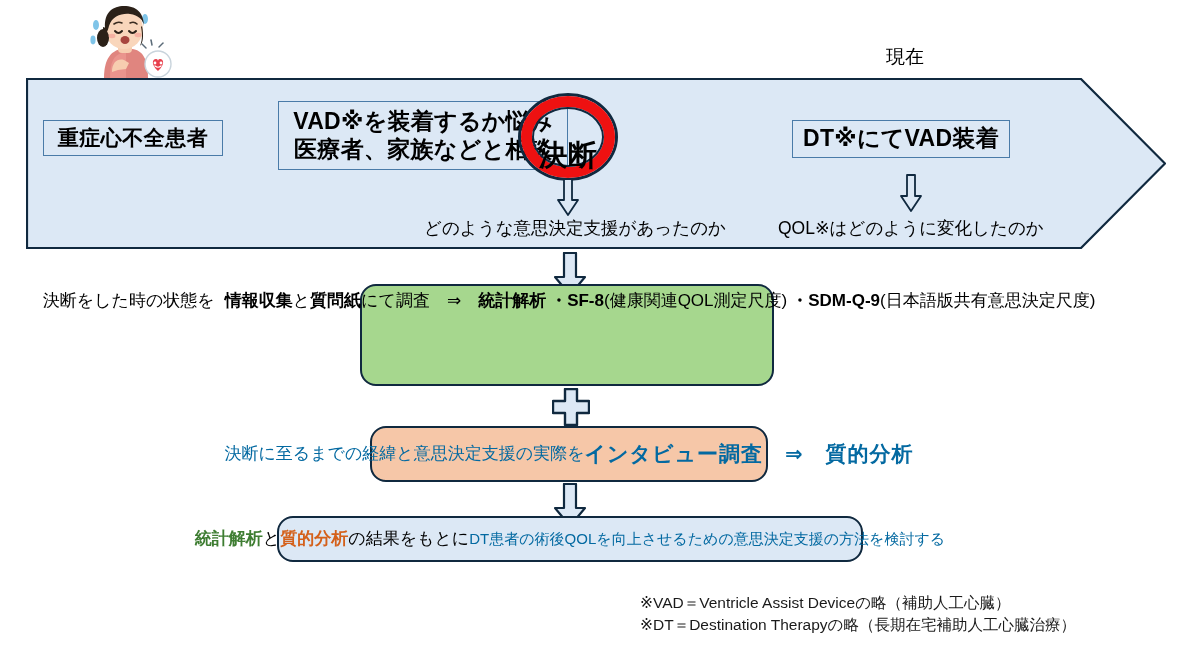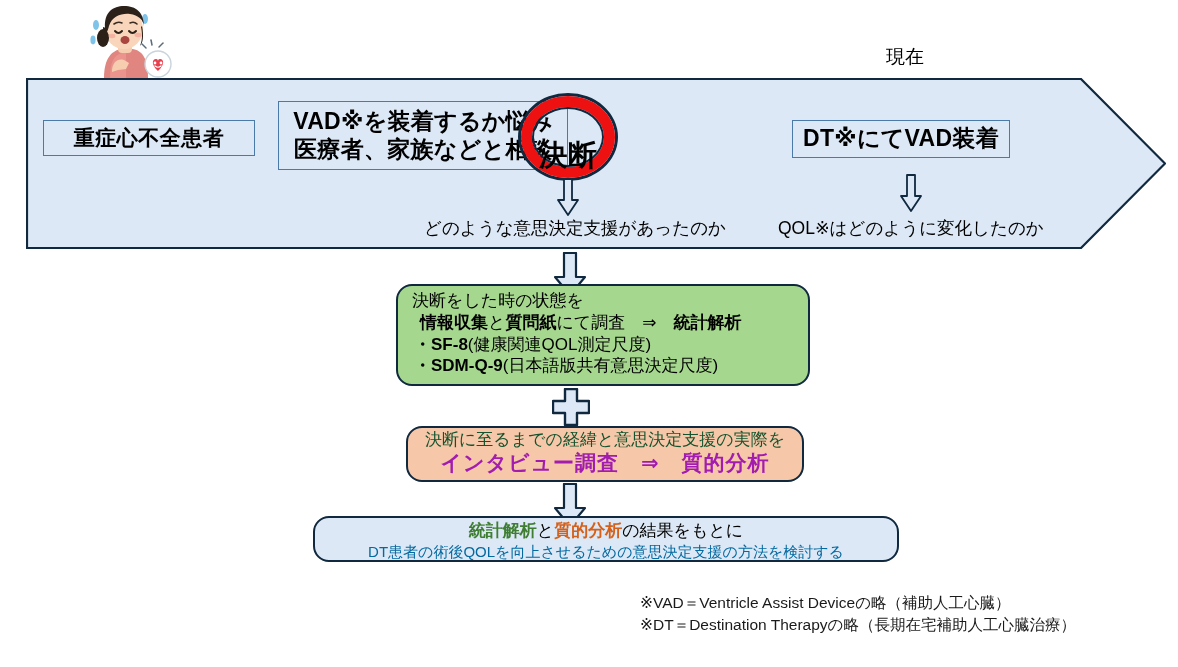--- a/index.html
+++ b/index.html
@@ -49,21 +49,21 @@
     background: transparent;
     box-sizing: border-box;
     display: flex;
     align-items: center;
     justify-content: center;
   }
 
   #box-severe-hf {
     left: 43px;
     top: 120px;
-    width: 212px;
+    width: 180px;
     height: 36px;
     font-size: 21px;
     letter-spacing: 0.5px;
   }
   #box-vad-consider {
     left: 230px;
     top: 101px;
     width: 290px;
     height: 69px;
     font-size: 23px;
@@ -170,22 +170,22 @@
     height: 38px;
   }
 
   
   .round-box {
     position: absolute;
     box-sizing: border-box;
     border: 2px solid #10293f;
     border-radius: 16px;
     display: flex;
-    flex-direction: column;
-    margin-left: 36px;
+    flex-direction: row;
+    justify-content: center;
   }
 
   #box-quantitative {
     left: 360px;
     top: 284px;
     width: 414px;
     height: 102px;
     background: #a6d78e;
     padding: 4px 10px 4px 12px;
   }
@@ -205,28 +205,28 @@
     left: 370px;
     top: 426px;
     width: 398px;
     height: 56px;
     background: #f6c7a8;
     padding: 2px 10px;
     align-items: center;
   }
   #box-qualitative .q-line1 {
     font-size: 17px;
-    color: #14532d;
+    color: #0369a1;
     white-space: nowrap;
     line-height: 1.2;
   }
   #box-qualitative .q-line2 {
     font-size: 21px;
     font-weight: bold;
-    color: #a21caf;
+    color: #0369a1;
     white-space: nowrap;
     line-height: 1.25;
     letter-spacing: 1px;
   }
 
   #box-conclusion {
     left: 277px;
     top: 516px;
     width: 586px;
     height: 46px;

